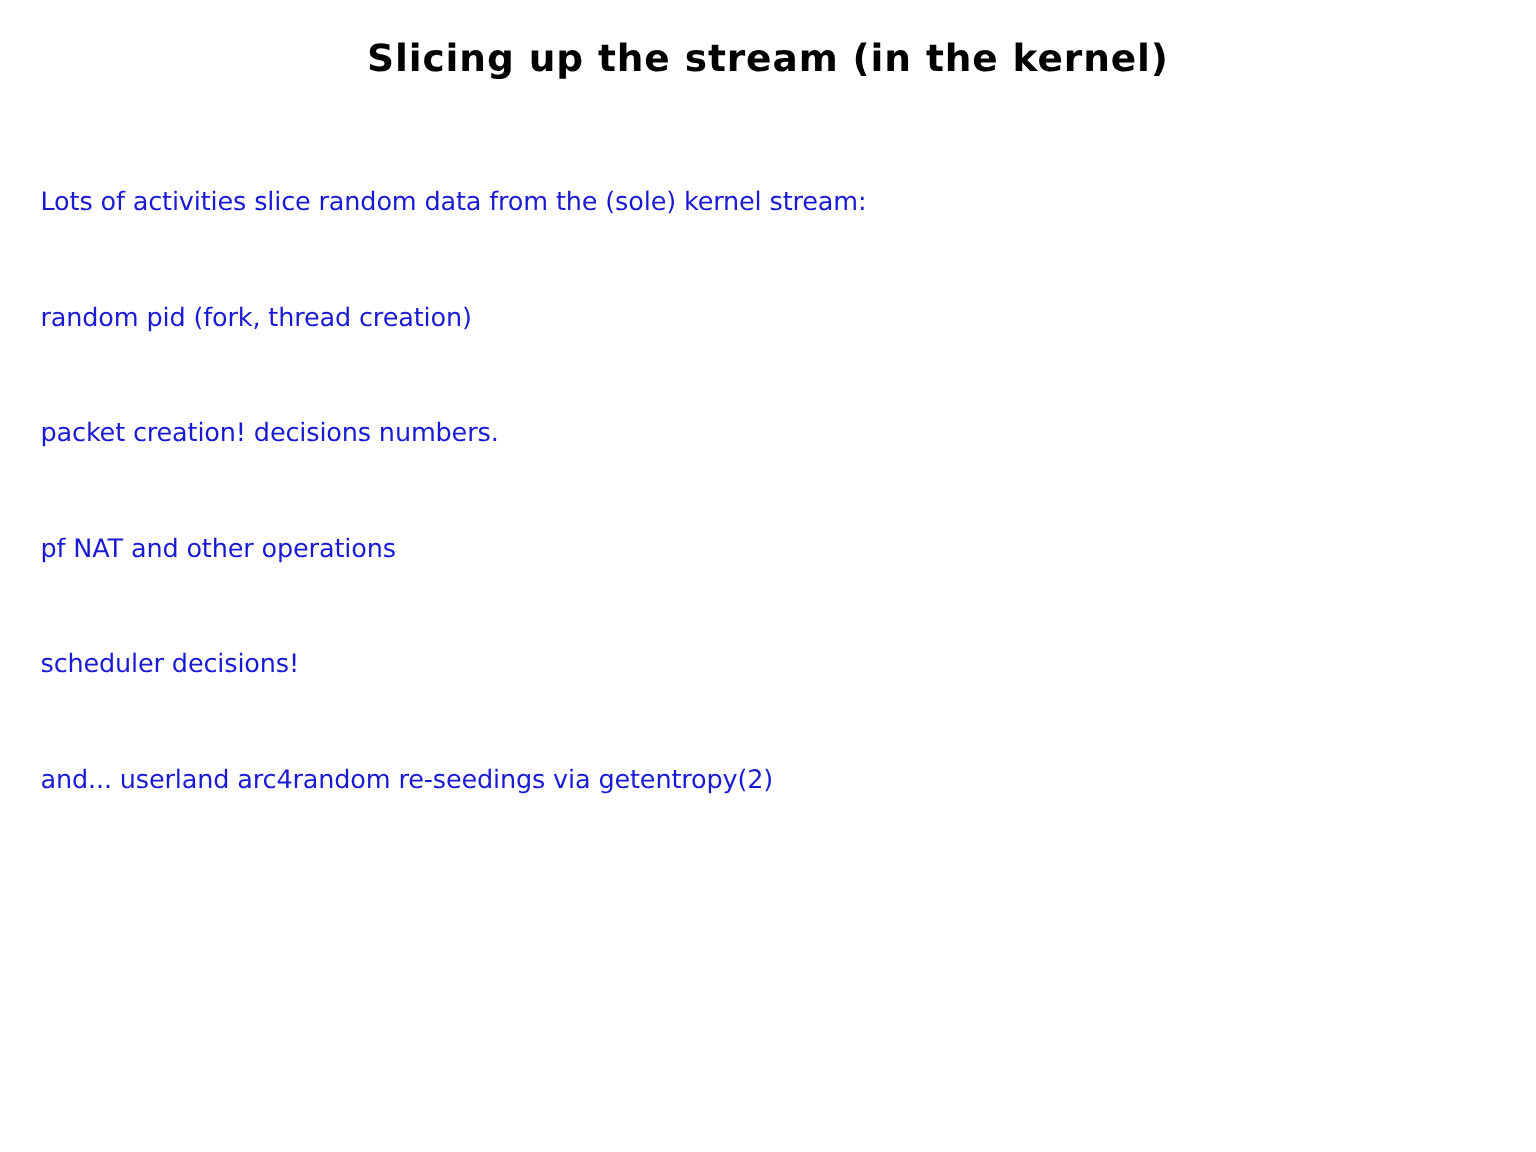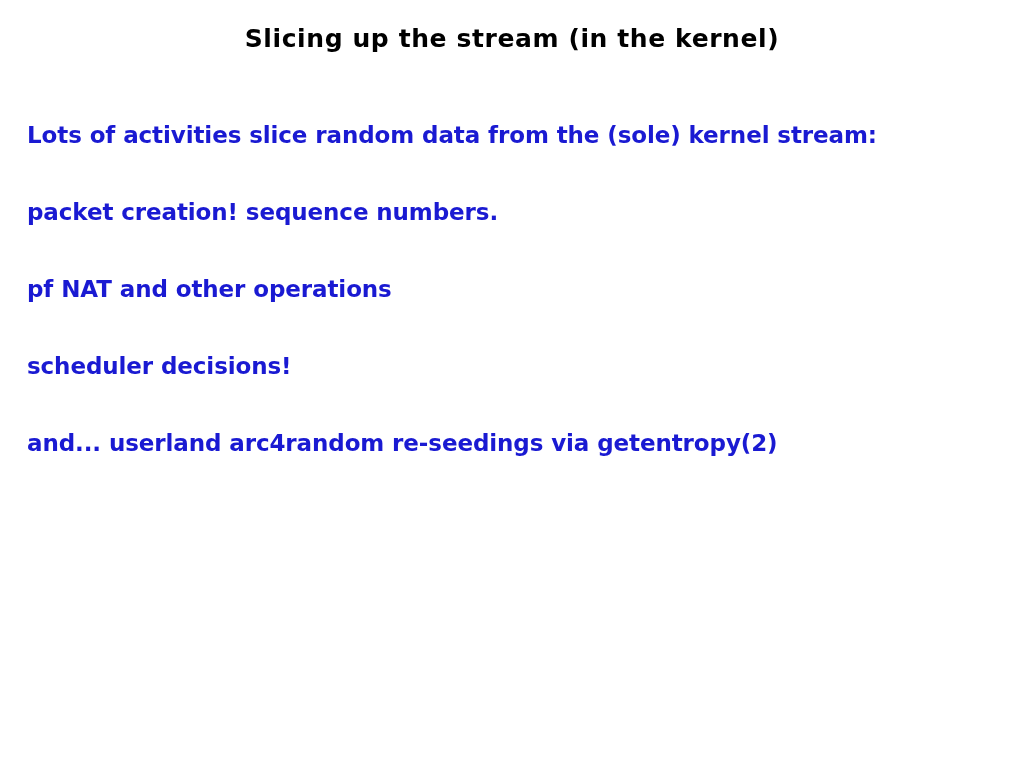--- a/index.html
+++ b/index.html
@@ -43,22 +43,22 @@
   #slide-body {
     position: absolute;
     left: 27px;
     top: 116px;
     width: 975px;
   }
 
   .block {
     color: #1a1ad2;
     font-family: "DejaVu Sans", sans-serif;
-    font-weight: 700;
-    font-size: 23px;
+    font-weight: 400;
+    font-size: 17px;
     line-height: 38px;
     letter-spacing: -0.1px;
     white-space: nowrap;
   }
 
   .block + .block {
     margin-top: 39px;
   }
 
   .line {
@@ -71,23 +71,24 @@
 
 <div id="slide" style="background: rgb(255, 255, 255);">
 
   <div id="slide-title" style="color: rgb(0, 0, 0);">Slicing up the stream (in the kernel)</div>
 
   <div id="slide-body">
       <div class="block" style="color: rgb(26, 26, 210);">
         <span class="line">Lots of activities slice random data from the (sole) kernel stream:</span>
       </div>
       <div class="block" style="color: rgb(26, 26, 210);">
+        <span class="line">random pid (fork, thread creation)</span>
       </div>
       <div class="block" style="color: rgb(26, 26, 210);">
-        <span class="line">packet creation! sequence numbers.</span>
+        <span class="line">packet creation! decisions numbers.</span>
       </div>
       <div class="block" style="color: rgb(26, 26, 210);">
         <span class="line">pf NAT and other operations</span>
       </div>
       <div class="block" style="color: rgb(26, 26, 210);">
         <span class="line">scheduler decisions!</span>
       </div>
       <div class="block" style="color: rgb(26, 26, 210);">
         <span class="line">and... userland arc4random re-seedings via getentropy(2)</span>
       </div>

